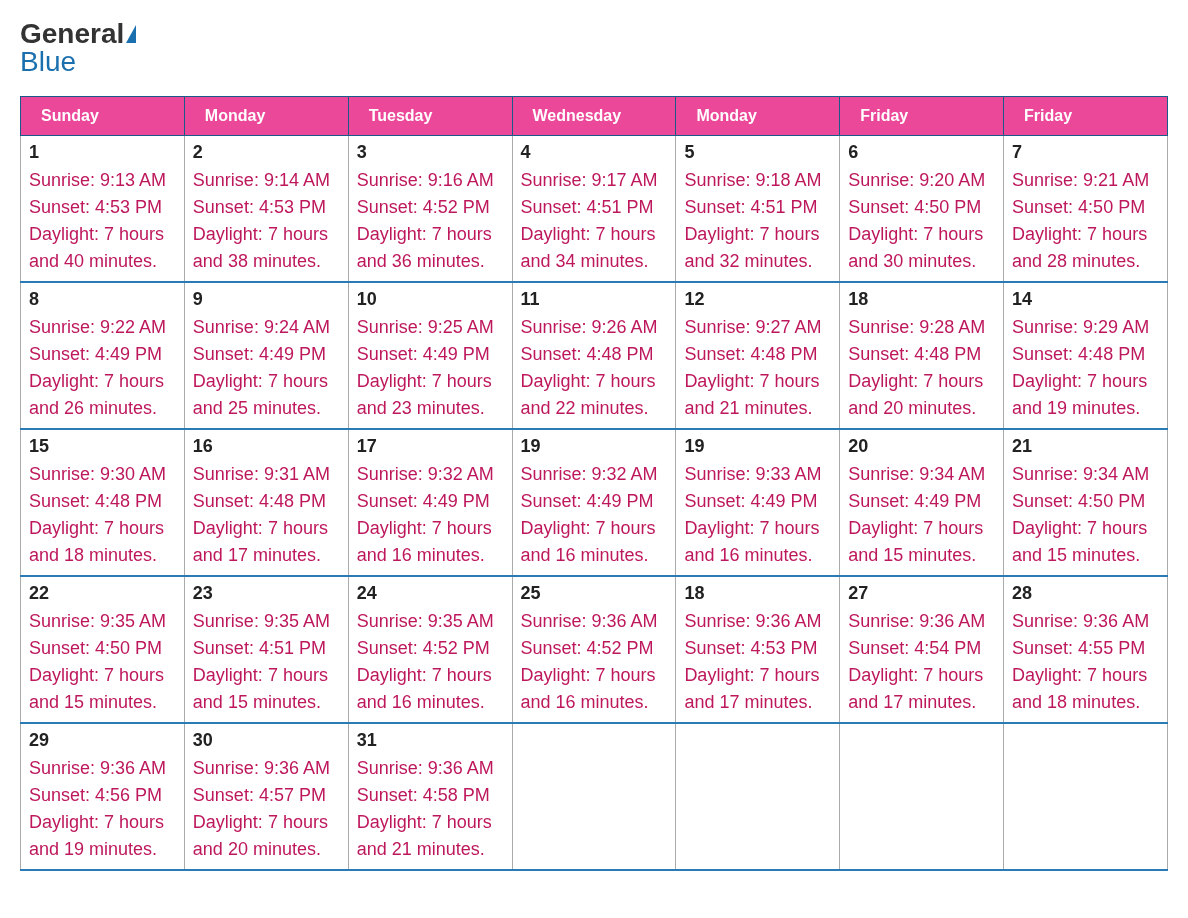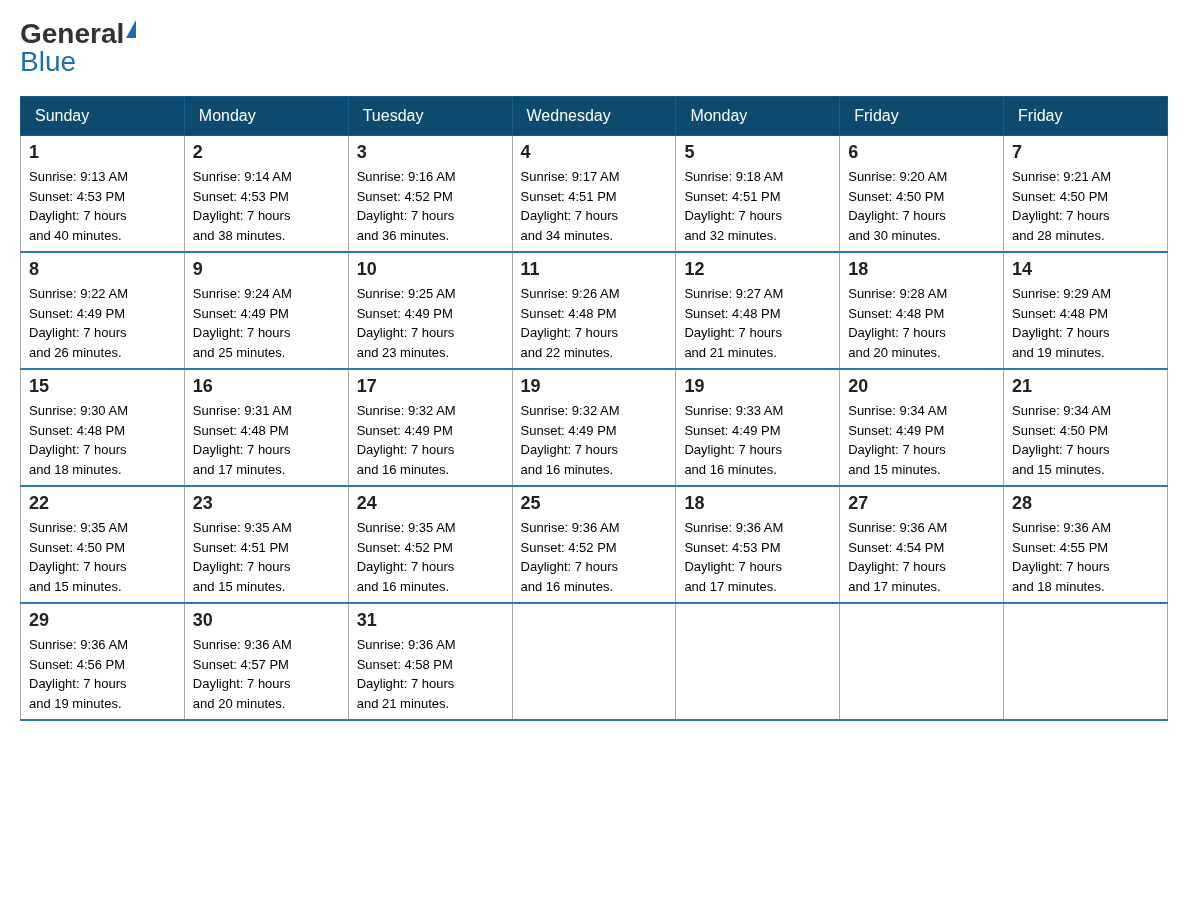--- a/index.html
+++ b/index.html
@@ -38,20 +38,21 @@
       width: 0;
       height: 0;
       border-left: 10px solid transparent;
       border-right: 0px solid transparent;
       border-bottom: 18px solid #1a6faf;
       margin-left: 2px;
       vertical-align: middle;
     }
     .logo-text-row {
       display: flex;
+      align-items: center;
     }
     .title-section {
       text-align: right;
     }
     .calendar-title {
       font-size: 48px;
       font-weight: normal;
       color: #222;
       line-height: 1.1;
     }
@@ -59,25 +60,25 @@
       font-size: 20px;
       color: #555;
       margin-top: 4px;
     }
     table {
       width: 100%;
       border-collapse: collapse;
       table-layout: fixed;
     }
     thead th {
-      background-color: #0c4a6e;
+      background-color: #ec4899;
       color: #fff;
-      padding: 10px 14px;
+      padding: 10px 20px;
       font-size: 16px;
-      font-weight: normal;
+      font-weight: bold;
       text-align: left;
       border: 1px solid #1a5a8a;
     }
     tbody td {
       border: 1px solid #aaa;
       vertical-align: top;
       padding: 6px 8px;
       font-size: 13px;
       color: #333;
       min-height: 90px;
@@ -87,22 +88,22 @@
       border-bottom: 2px solid #2a7ab5;
     }
     .day-number {
       font-size: 18px;
       font-weight: bold;
       color: #222;
       display: block;
       margin-bottom: 4px;
     }
     .day-info {
-      font-size: 13px;
-      color: #000000;
+      font-size: 18px;
+      color: #be185d;
       line-height: 1.5;
     }
     tbody td:empty {
       background: #fff;
     }
     .last-row td {
       height: 110px;
     }
   </style>
 </head>

